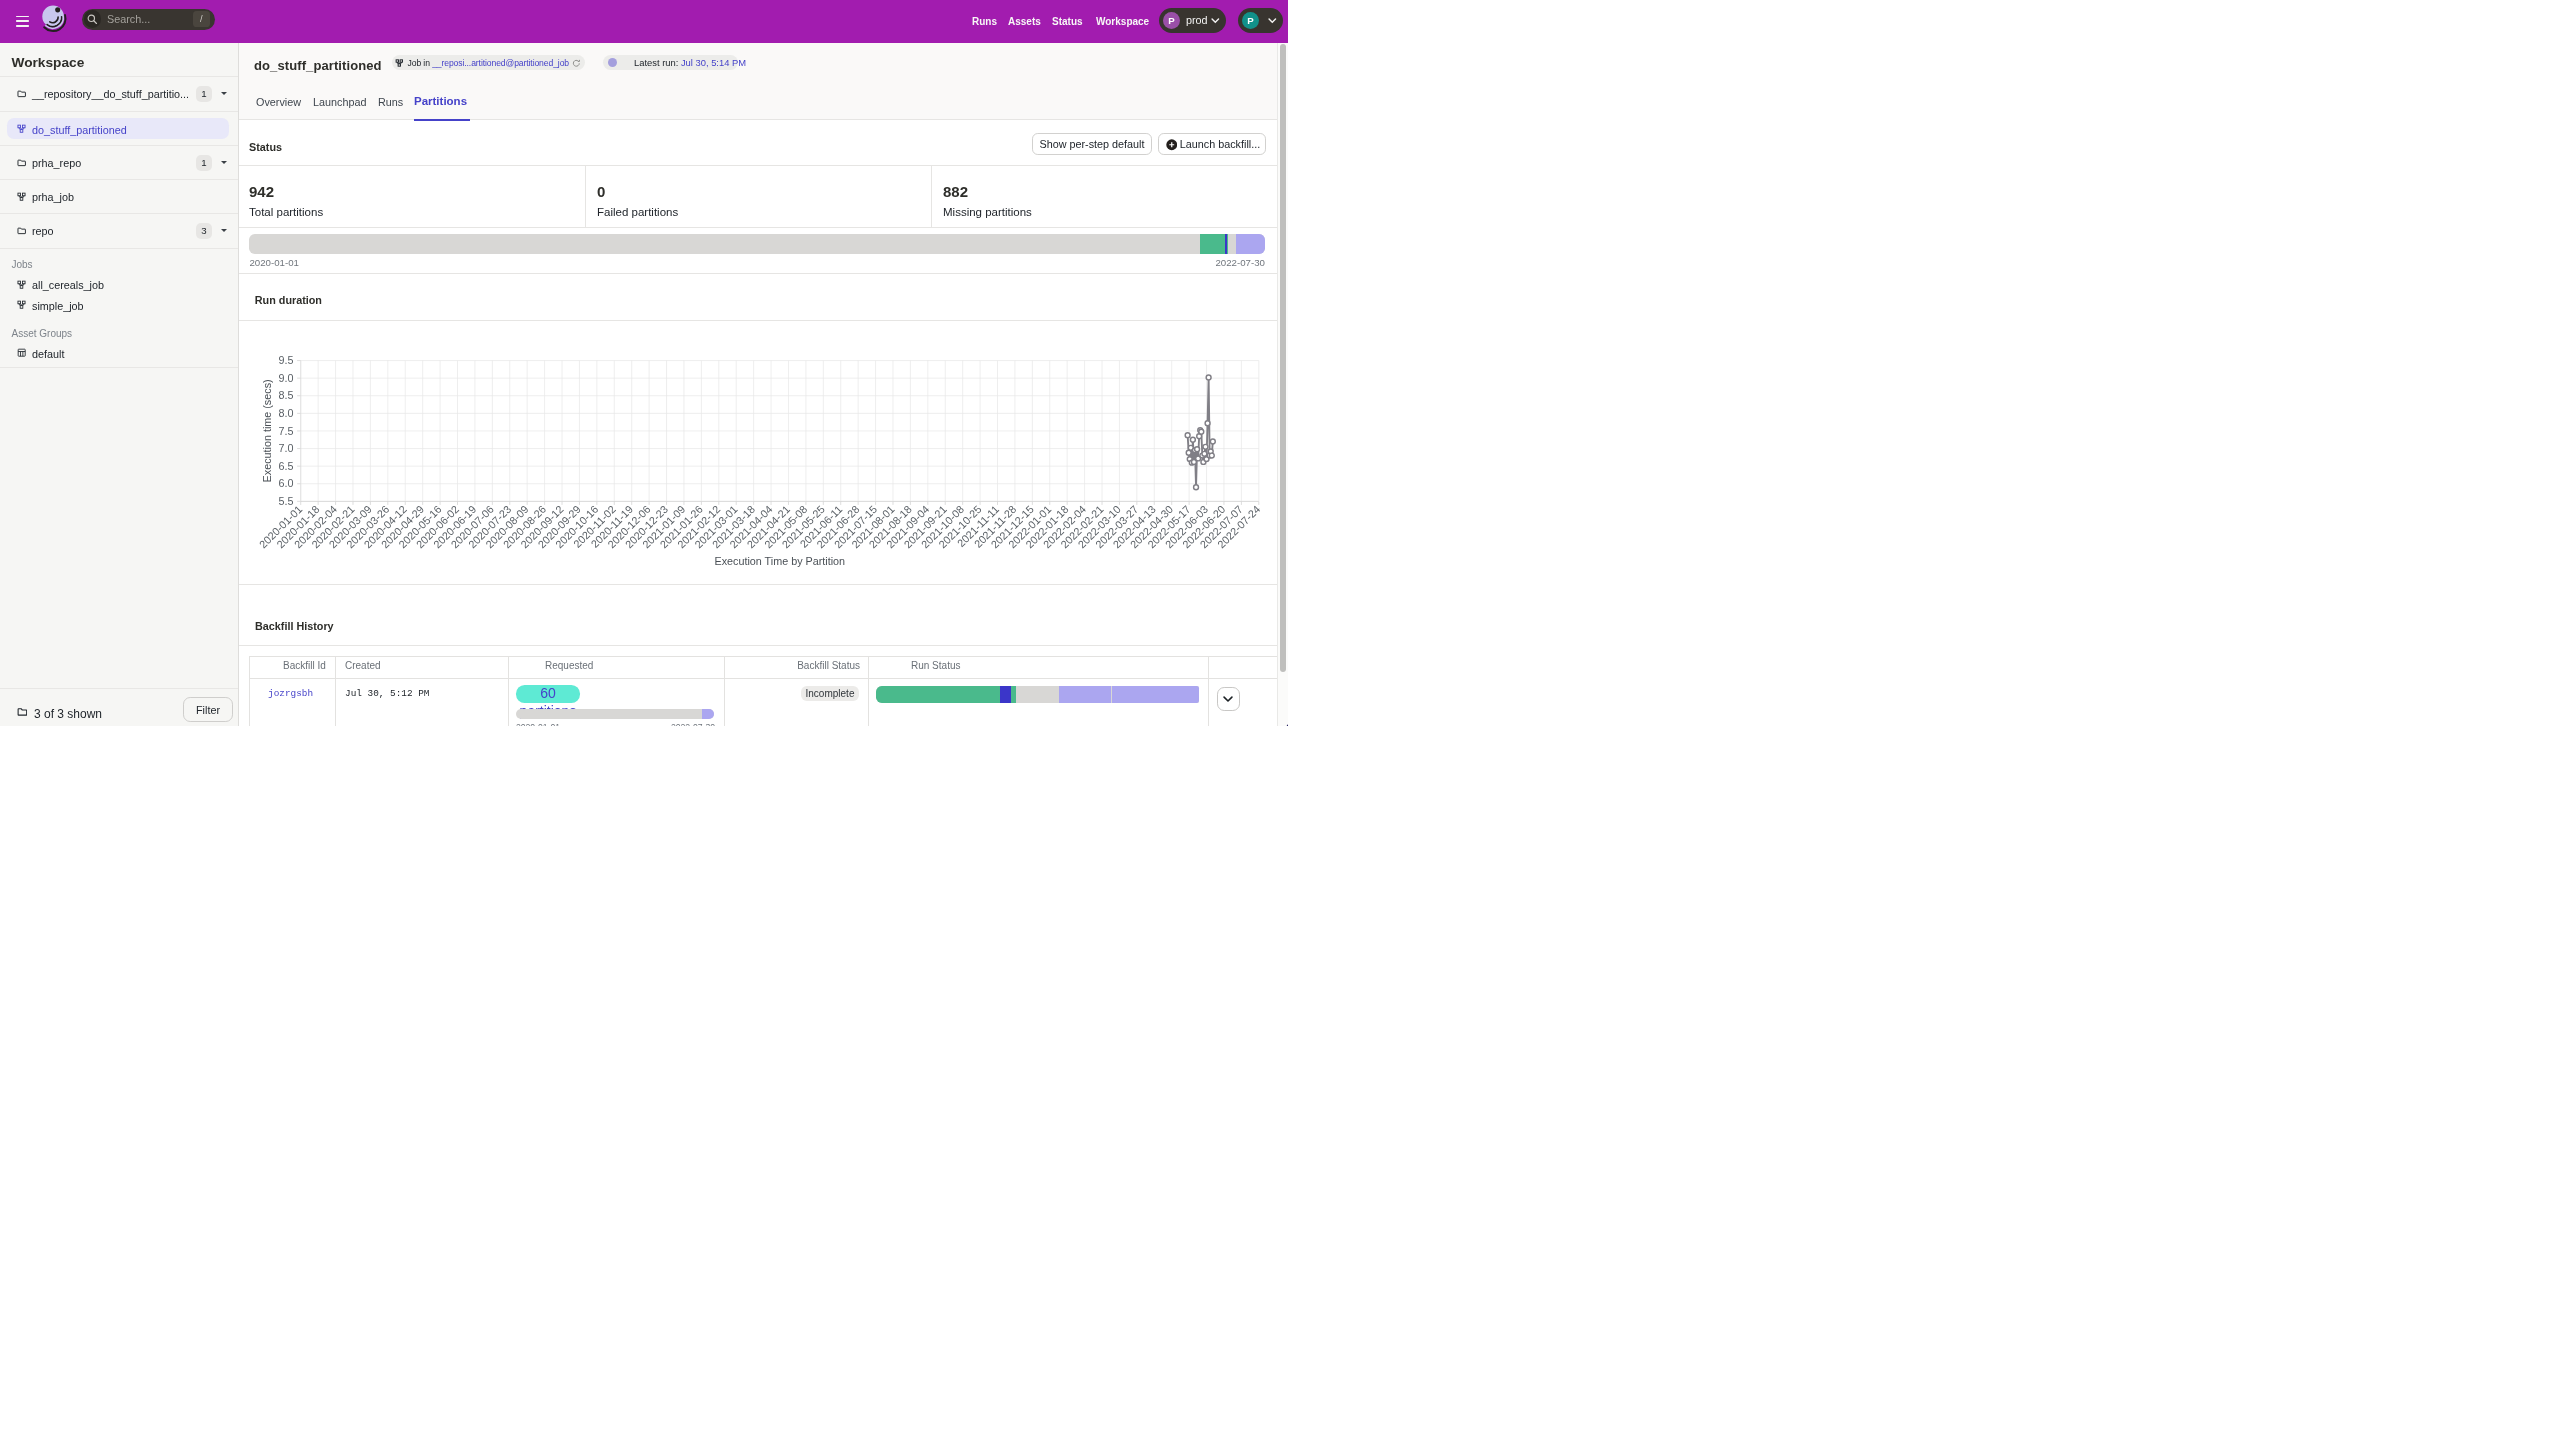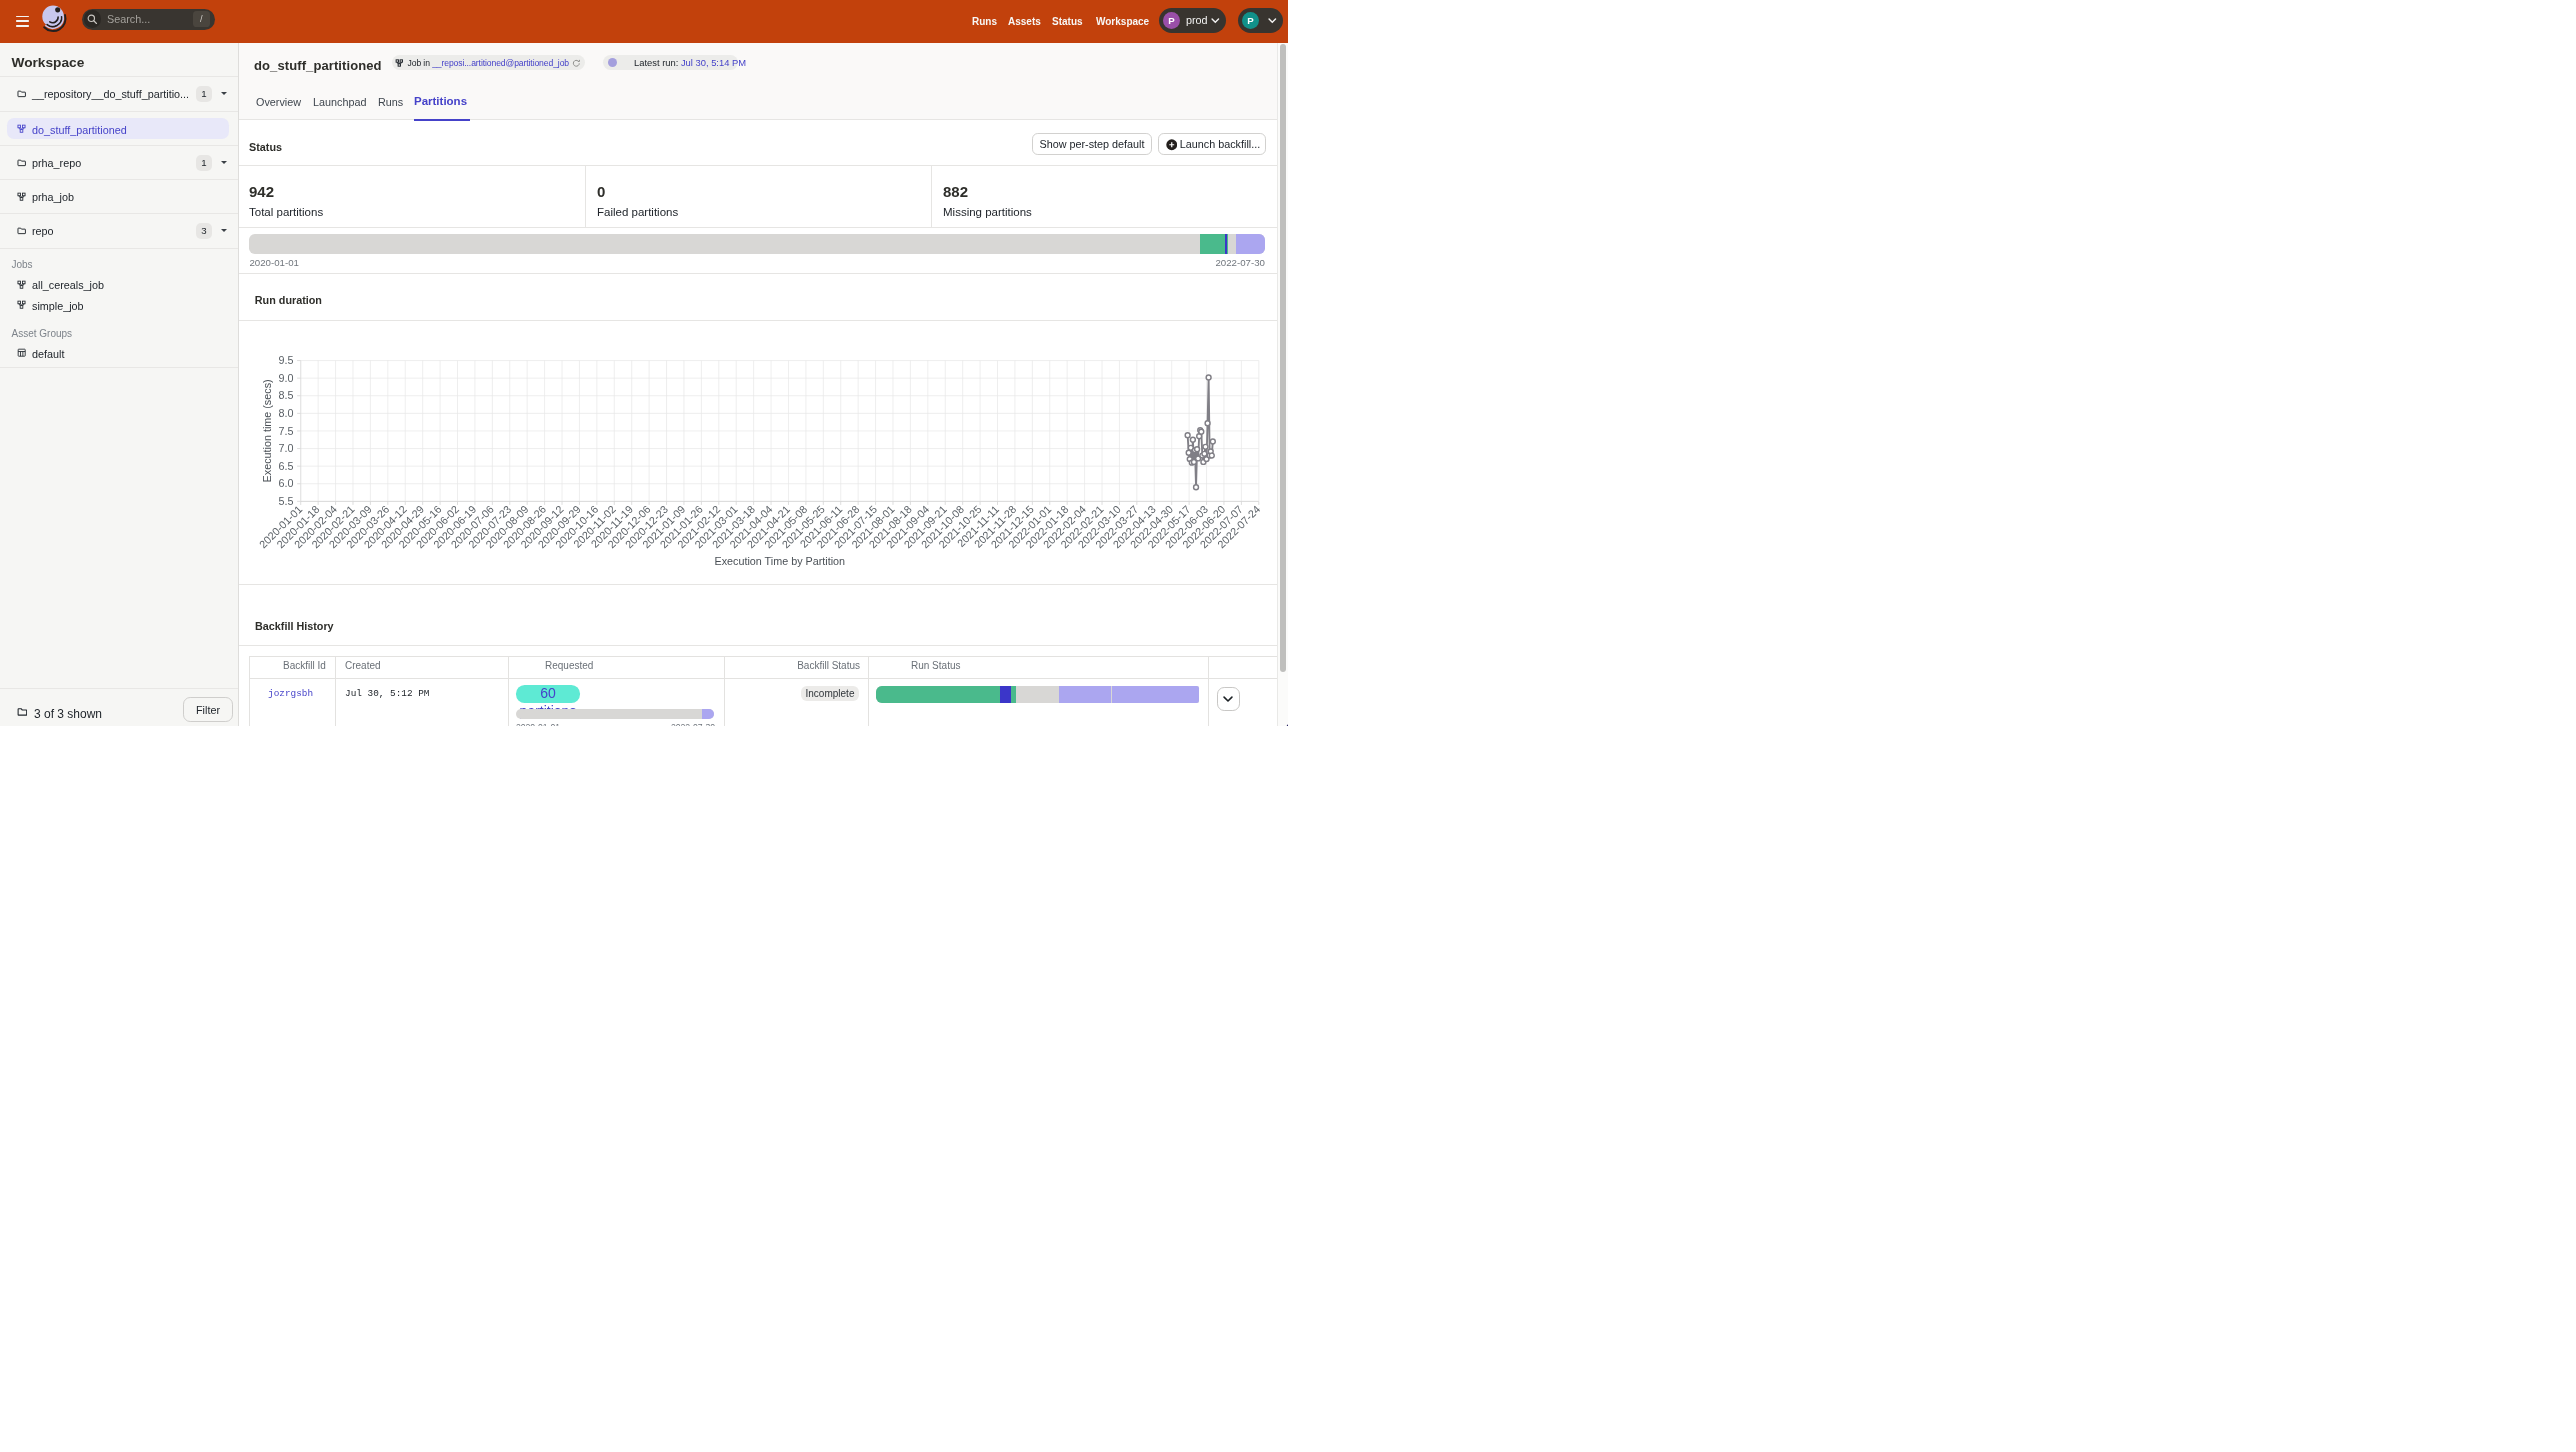--- a/index.html
+++ b/index.html
@@ -1,21 +1,21 @@
 <!DOCTYPE html>
 <html style="font-size:11.5px"><head>
 <meta charset="utf-8">
 <style>
   * { margin:0; padding:0; box-sizing:border-box; }
   html,body { width:1288px; height:726px; overflow:hidden; }
   body { font-family:"Liberation Sans", sans-serif; background:#fff; position:relative; }
   .abs { position:absolute; }
 
   
-  #nav { position:absolute; left:0; top:0; width:1288px; height:43px; background:#c2410c; z-index:30; }
+  #nav { position:absolute; left:0; top:0; width:1288px; height:43px; background:#a21caf; z-index:30; }
   #burger div { position:absolute; left:16px; width:13.3px; height:1.9px; background:#f4f4f3; border-radius:0.7px; }
   .searchpill { position:absolute; left:82px; top:8.6px; width:133px; height:21px; background:#393530; border-radius:10.8px; }
   .searchcirc { position:absolute; left:1.8px; top:1.8px; width:17.6px; height:17.6px; background:#2b2824; border-radius:50%; }
   .searchtxt { position:absolute; left:25px; top:4.5px; color:#a3a09b; font-size:10.8px; }
   .slashkey { position:absolute; right:5px; top:2.9px; width:17.3px; height:15.5px; background:#4a453e; border-radius:3.6px; color:#cfccc7; font-size:9.4px; text-align:center; line-height:15.5px; }
   .navlink { position:absolute; top:0; height:43px; line-height:43px; color:#f7f7f6; font-size:10px; font-weight:700; }
   .navpill { position:absolute; top:8px; height:25px; background:#38342f; border-radius:12.6px; }
   .avcirc { position:absolute; top:3.7px; width:17.6px; height:17.6px; border-radius:50%; color:#fff; font-size:9.7px; font-weight:700; text-align:center; line-height:17.6px; }
 
   

